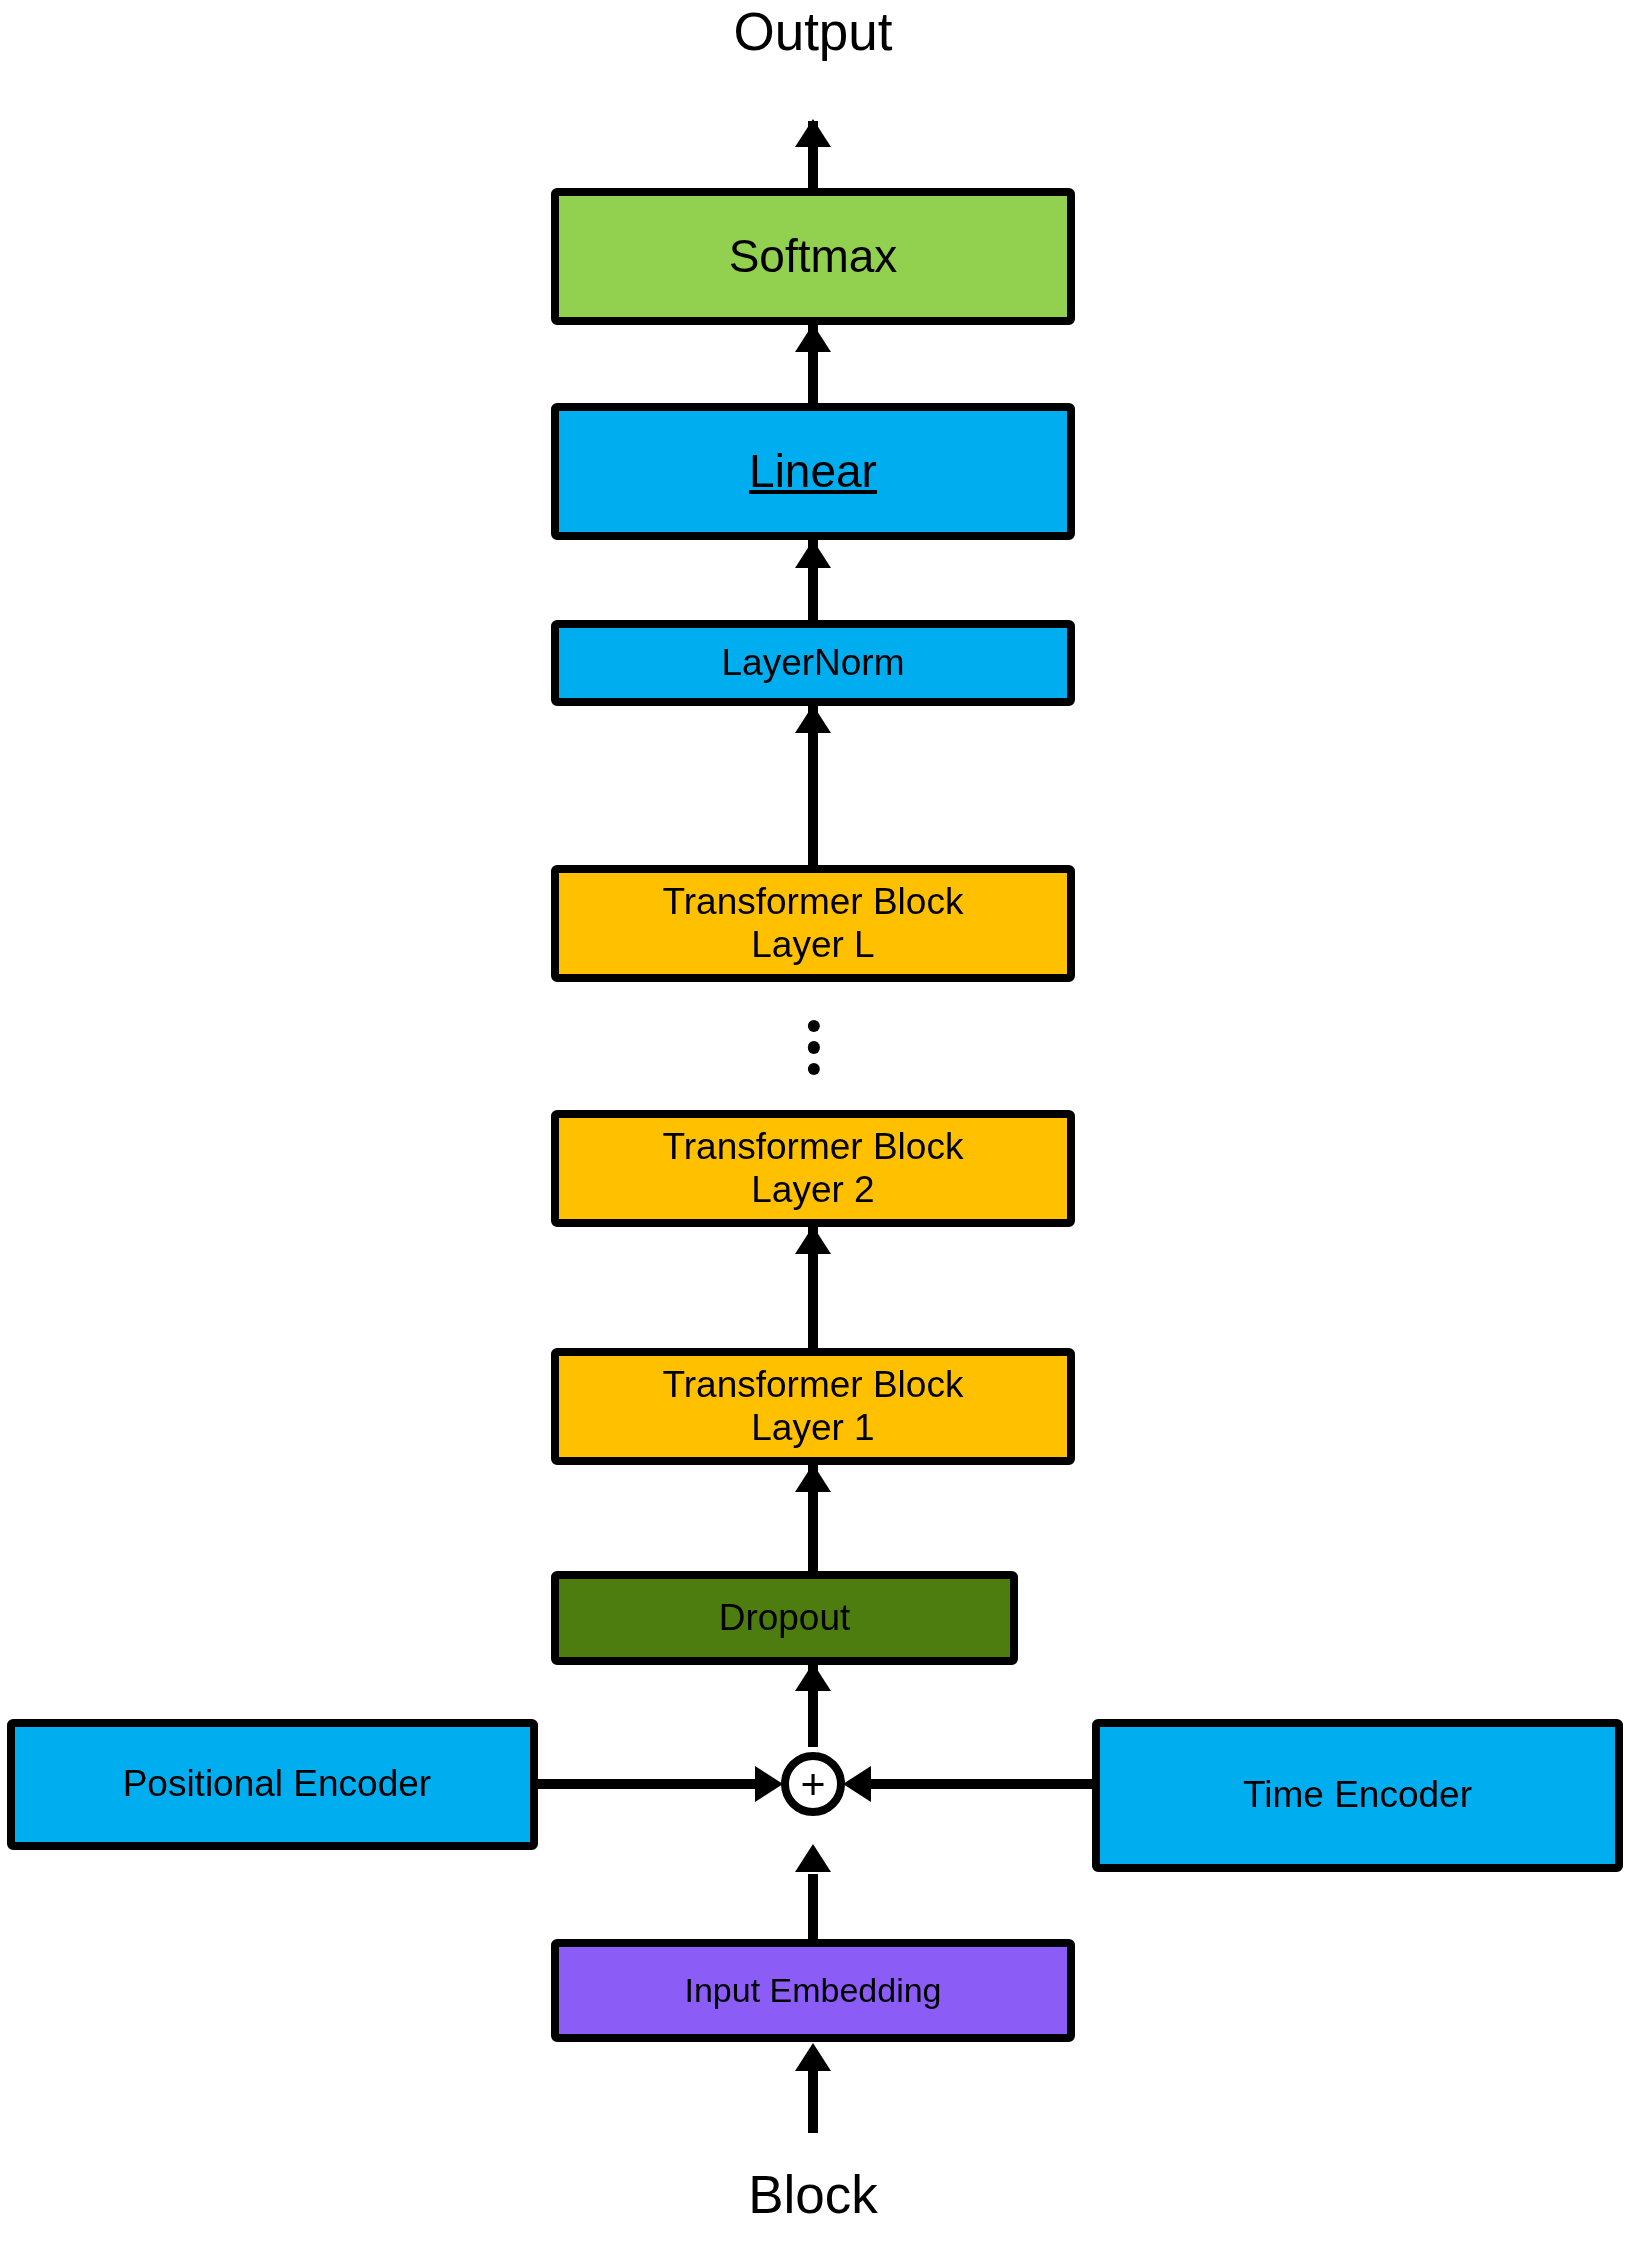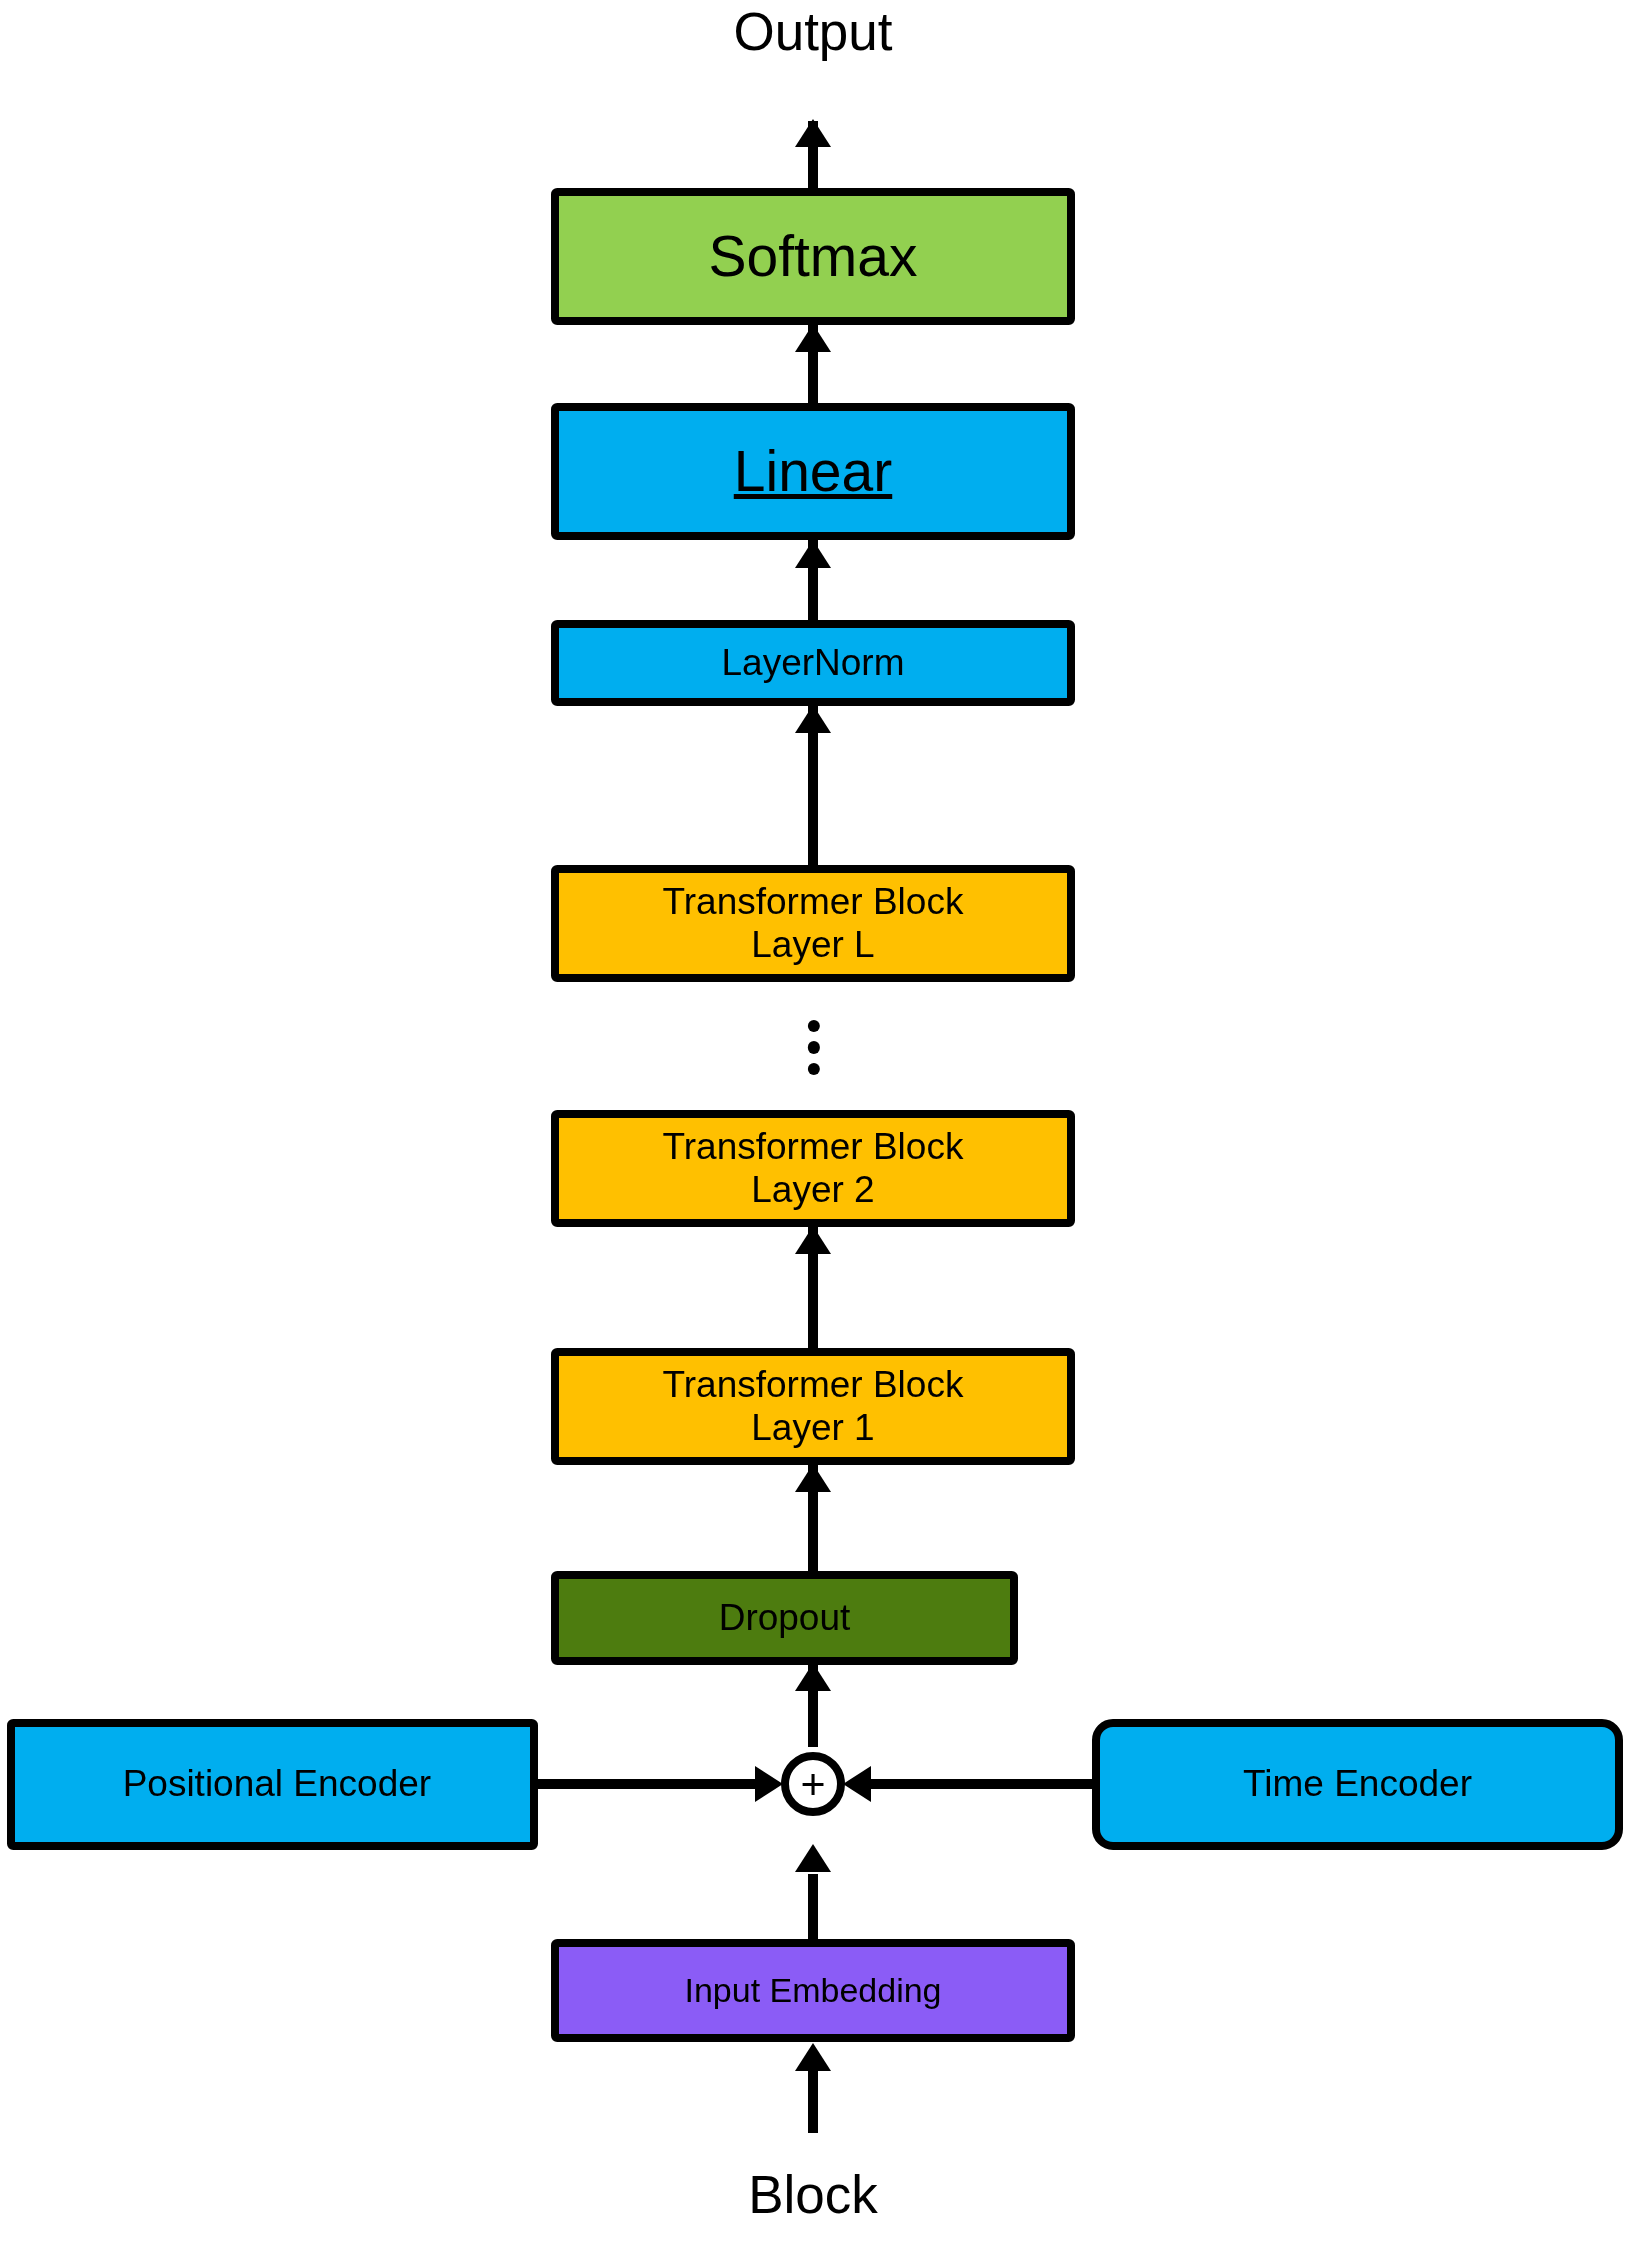--- a/index.html
+++ b/index.html
@@ -41,21 +41,21 @@
     color: #000000;
     font-family: "Liberation Sans", sans-serif;
     line-height: 1.14;
   }
   .node .node-text {
     display: block;
     width: 100%;
     white-space: pre-line;
   }
 
-  .node.big   { font-size: 57px; }
+  .node.big   { font-size: 46px; }
   .node.mid   { font-size: 37px; }
   .node.small { font-size: 34px; }
 
   
   .vline {           
     position: absolute;
     background: #000000;
     width: 10px;
     transform: translateX(-50%);
   }
@@ -194,21 +194,21 @@
   <div class="vline" style="left:813px; top:1663px; height:84px;"></div>
   <div class="arrow-up" style="left:813px; top:1663px;"></div>
 
   <div class="node mid" style="left:7.4px; top:1719px; width:531px; height:131px; background:#00AEEF;padding-left:8px;">
     <span class="node-text">Positional Encoder</span>
   </div>
 
   <div class="hline" style="left:538px; top:1779px; width:222px;"></div>
   <div class="arrow-right" style="left:755px; top:1784px;"></div>
 
-  <div class="node mid" style="left:1092px; top:1719px; width:531px; height:131px; background:#00AEEF;border-radius:21px;">
+  <div class="node mid" style="left:1092px; top:1719px; width:531px; height:153px; background:#00AEEF;">
     <span class="node-text">Time Encoder</span>
   </div>
 
   <div class="hline" style="left:869px; top:1779px; width:225px;"></div>
   <div class="arrow-left" style="left:843px; top:1784px;"></div>
 
   <div class="sum-node" style="left:813px; top:1784px;">
     <span>+</span>
   </div>
 

